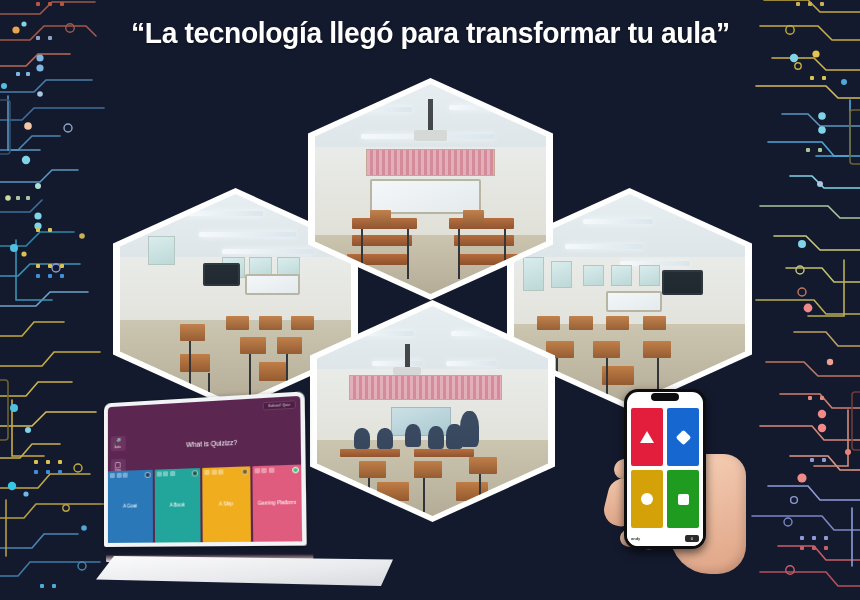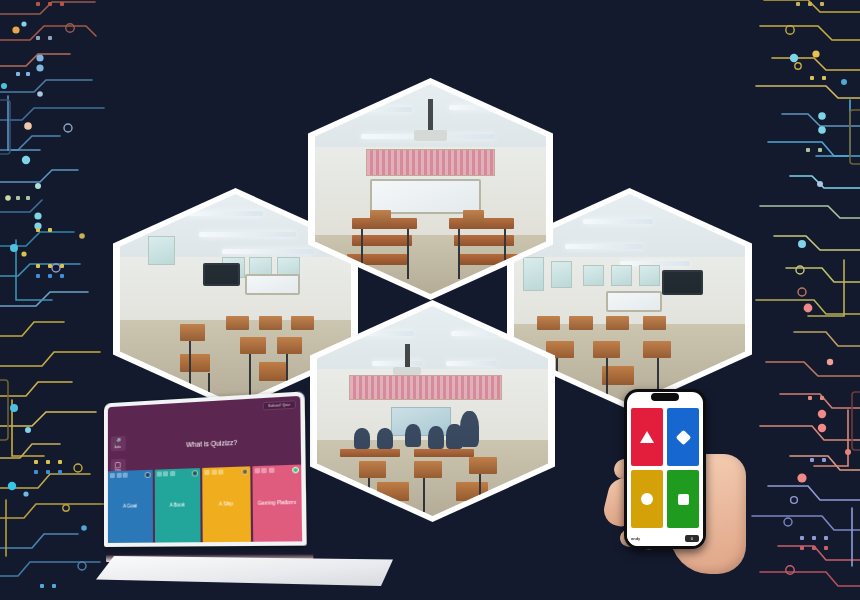--- a/index.html
+++ b/index.html
@@ -507,20 +507,23 @@
         </g>
         <g fill="#c75f6a">
           <rect x="32" y="546" width="4" height="4" rx="1"></rect>
           <rect x="44" y="546" width="4" height="4" rx="1"></rect>
           <rect x="56" y="546" width="4" height="4" rx="1"></rect>
         </g>
       </g>
     </g>
   </svg>
 
+  <div id="title-bar">
+    <h1 id="poster-title">“La tecnología llegó para transformar tu aula”</h1>
+  </div>
 
   <div id="hex-cluster">
 
     <div class="hex top">
       <div class="hex-inner">
         <div class="scene">
           <div class="ceiling"></div>
           <div class="wall"></div>
           <div class="floor"></div>
           <div class="lamp" style="left:12%;top:11%;width:30%"></div>

